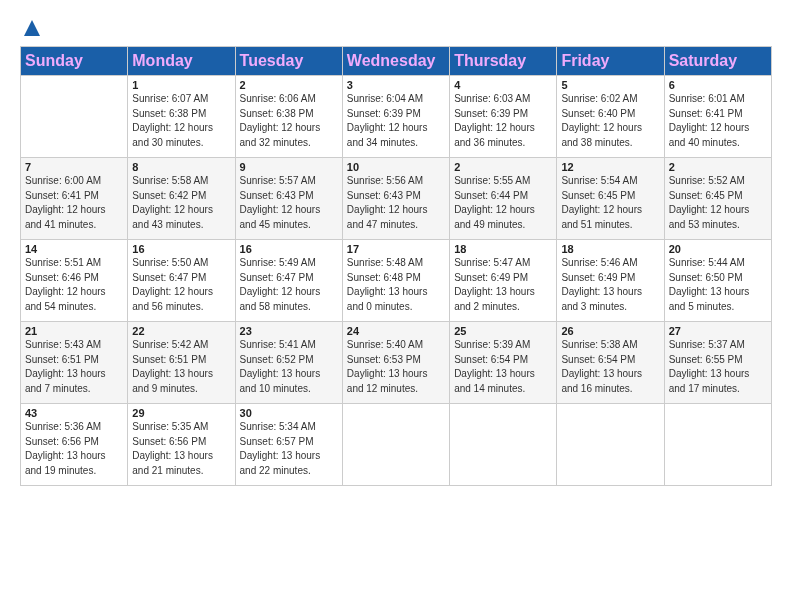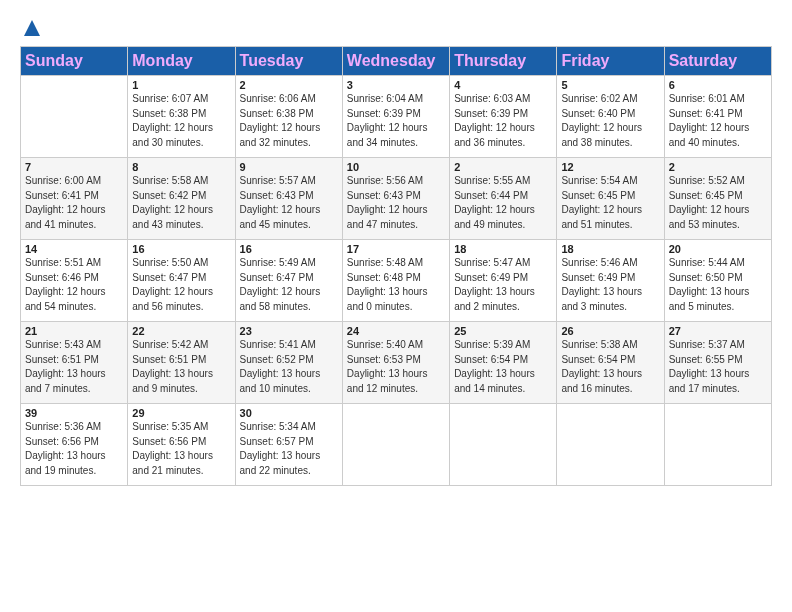--- a/index.html
+++ b/index.html
@@ -249,21 +249,21 @@
             <span class="day-num">26</span>
             <div class="day-info">Sunrise: 5:38 AM<br>Sunset: 6:54 PM<br>Daylight: 13 hours<br>and 16 minutes.</div>
           </td>
           <td>
             <span class="day-num">27</span>
             <div class="day-info">Sunrise: 5:37 AM<br>Sunset: 6:55 PM<br>Daylight: 13 hours<br>and 17 minutes.</div>
           </td>
         </tr>
         <tr>
           <td>
-            <span class="day-num">39</span>
+            <span class="day-num">43</span>
             <div class="day-info">Sunrise: 5:36 AM<br>Sunset: 6:56 PM<br>Daylight: 13 hours<br>and 19 minutes.</div>
           </td>
           <td>
             <span class="day-num">29</span>
             <div class="day-info">Sunrise: 5:35 AM<br>Sunset: 6:56 PM<br>Daylight: 13 hours<br>and 21 minutes.</div>
           </td>
           <td>
             <span class="day-num">30</span>
             <div class="day-info">Sunrise: 5:34 AM<br>Sunset: 6:57 PM<br>Daylight: 13 hours<br>and 22 minutes.</div>
           </td>

